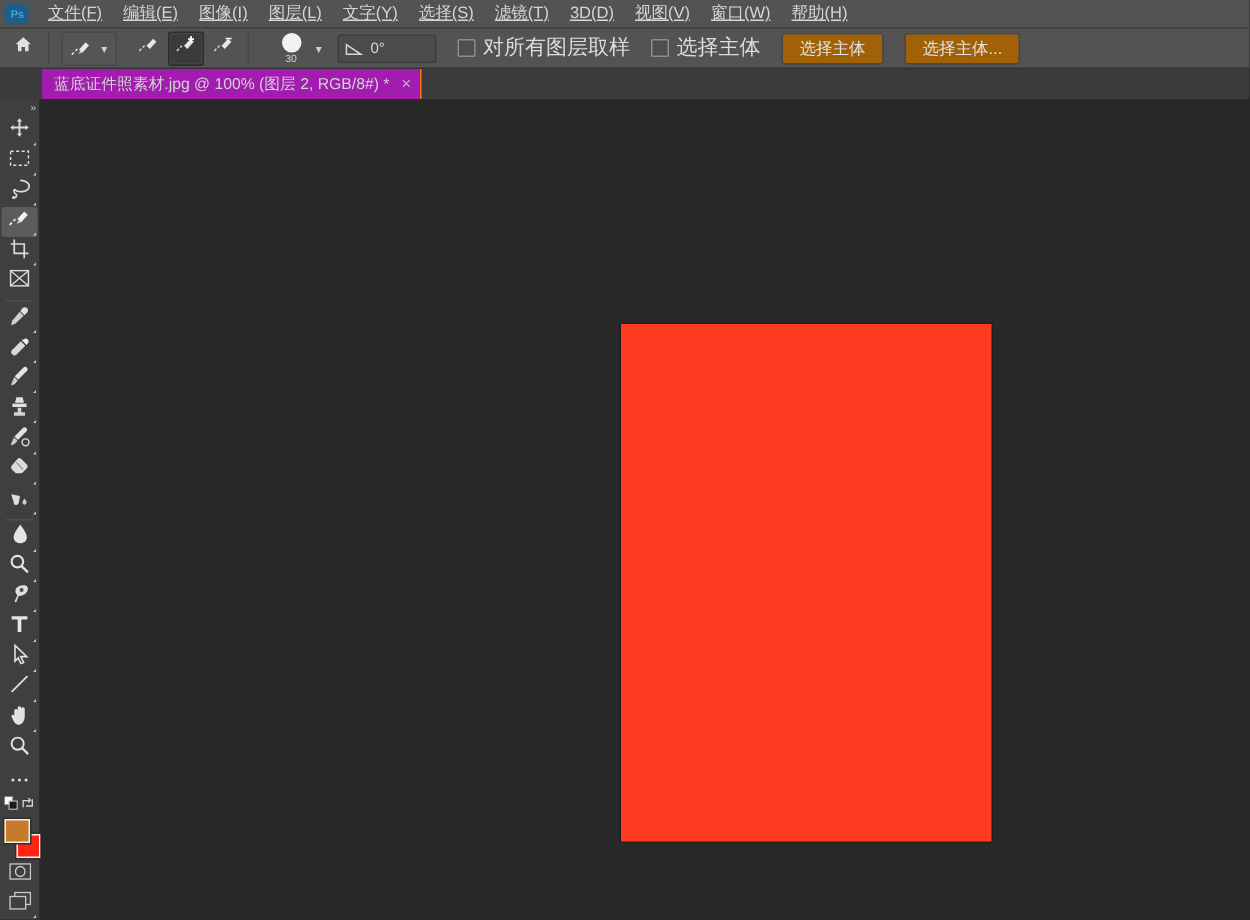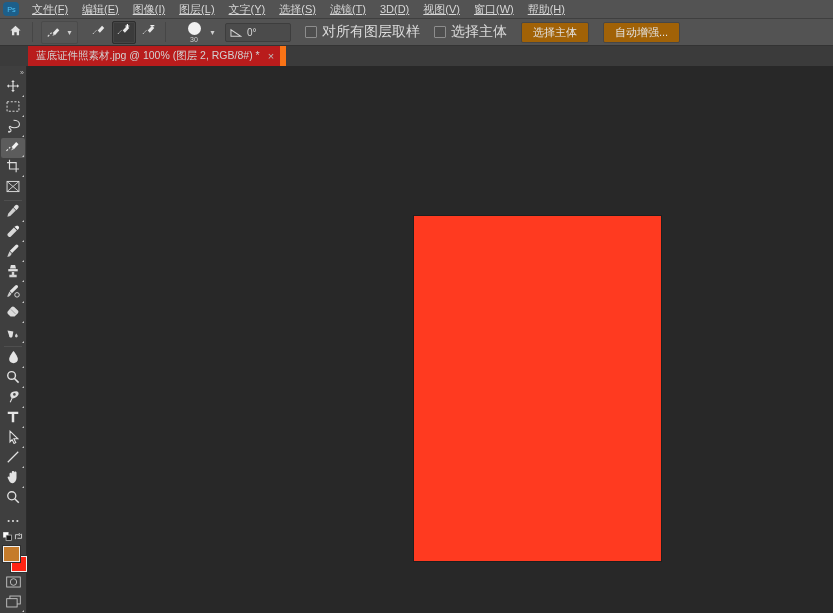--- a/index.html
+++ b/index.html
@@ -184,23 +184,23 @@
     height: 20px;
     background: #3b3b3b;
     display: flex;
     align-items: stretch;
     flex: 0 0 auto;
     padding-left: 28px;
   }
   .doc-tab {
     display: flex;
     align-items: center;
-    background: #b91c1c;
+    background: #a21caf;
     padding: 0 6px 0 8px;
-    border-right: 6px solid #f97316;
+    border-right: 1px solid #f97316;
     max-width: 320px;
   }
   .doc-tab-title {
     font-size: 10.5px;
     color: #d2d2d2;
     white-space: nowrap;
     overflow: hidden;
     text-overflow: ellipsis;
   }
   .doc-tab-close {
@@ -408,21 +408,21 @@
     <div class="chk-wrap">
       <span class="chk-box"></span>
       <span class="chk-label">对所有图层取样</span>
     </div>
     <div class="chk-wrap">
       <span class="chk-box"></span>
       <span class="chk-label">选择主体</span>
     </div>
 
     <div class="opt-button">选择主体</div>
-    <div class="opt-button">自动增强...</div>
+    <div class="opt-button">选择主体...</div>
   </div>
 
   <div class="tabbar">
     <div class="doc-tab">
       <span class="doc-tab-title">蓝底证件照素材.jpg @ 100% (图层 2, RGB/8#) *</span>
       <span class="doc-tab-close">×</span>
     </div>
   </div>
 
   <div class="workspace">

